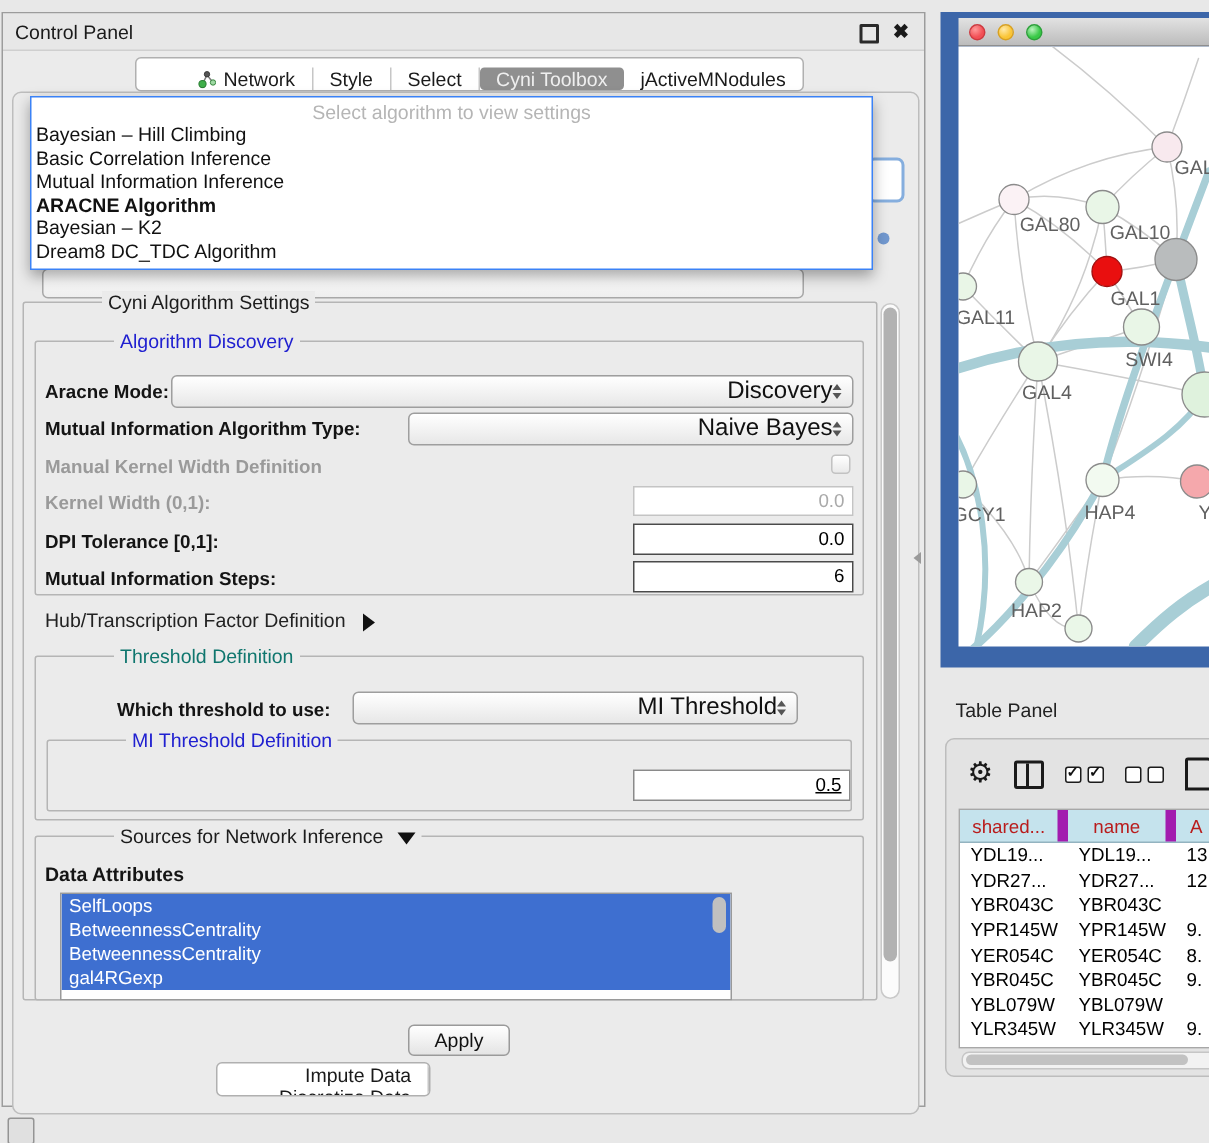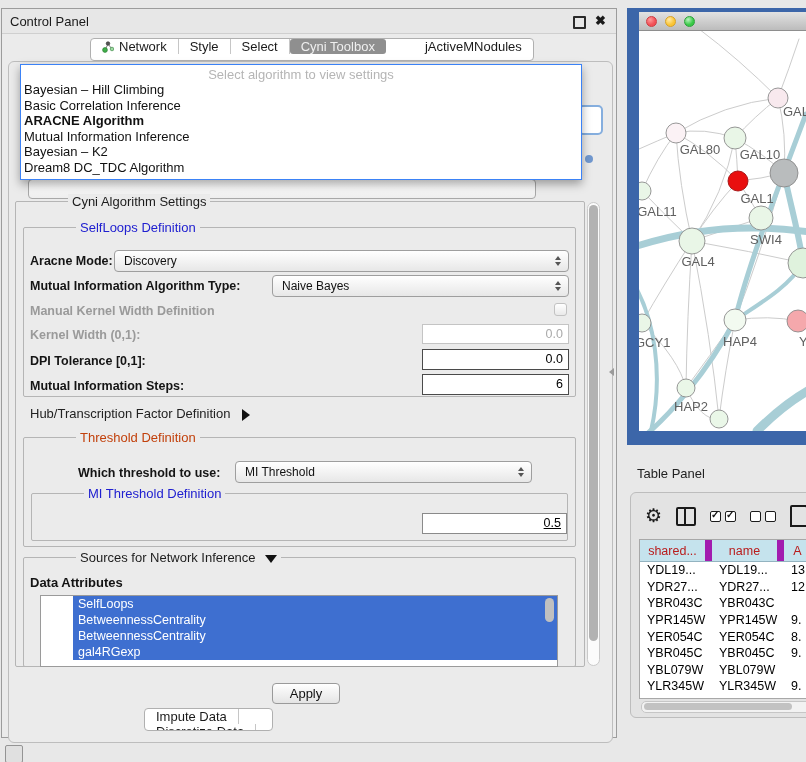--- a/index.html
+++ b/index.html
@@ -12,26 +12,26 @@
              border:1px solid #9c9c9c;box-sizing:border-box;}
   .cp-titlebar{left:0;top:0;width:100%;height:24px;background:#e7e7e7;
                border-bottom:1px solid #cfcfcf;}
   .cp-title{left:8px;top:5px;font-size:13px;color:#1a1a1a;}
   .float-icon{right:30px;top:7px;width:9px;height:9px;border:2px solid #2a2a2a;
               border-radius:1px;}
   .close-icon{right:10px;top:4px;font-size:13px;font-weight:bold;color:#1a1a1a;}
 
   
   .tabbar{display:flex;background:#ffffff;border:1px solid #b0b0b0;border-radius:4px;
-          overflow:hidden;height:21px;align-items:flex-start;}
+          overflow:hidden;height:21px;align-items:flex-end;padding-left:30px;}
   .top-tabbar{left:88px;top:29px;}
   .bottom-tabbar{left:142px;top:699px;flex-direction:column;}
   .tab{display:flex;align-items:center;padding:0 11px;font-size:13px;color:#1a1a1a;
        border-right:1px solid #c6c6c6;white-space:nowrap;cursor:default;}
-  .tab:last-child{border-right:none;margin-left:28px;}
+  .tab:last-child{border-right:none;}
   .tab.selected{background:#8f8f8f;color:#efefef;border-radius:3px;border-right:none;}
   .tab .ticon{margin-right:5px;display:inline-flex;}
 
   
   .tab-content-panel{left:6px;top:52px;width:605px;height:682px;background:#ebebeb;
                      border:1px solid #bdbdbd;border-radius:6px;box-sizing:border-box;}
 
   
   .frag-combo-right{left:576px;top:96px;width:21px;height:26px;background:#fff;
                     border:2px solid #85aede;border-radius:5px;}
@@ -44,30 +44,30 @@
                 border:1px solid #3b82f6;box-shadow:0 4px 9px rgba(0,0,0,.35);z-index:30;}
   .algo-hint{width:100%;text-align:center;font-size:13px;color:#b5b5b5;padding-top:2px;}
   .algo-item{font-size:13px;color:#111;height:15.5px;line-height:15.5px;padding-left:3px;}
   .algo-item.bold{font-weight:bold;}
 
   
   .groupbox{border:1px solid #b5b5b5;border-radius:2px;box-sizing:border-box;}
   .gb-title{position:absolute;top:-8px;left:8px;background:#ebebeb;padding:0 4px;
             font-size:13px;color:#1c1c1c;white-space:nowrap;margin-left:44px;}
   .gb-title.blue{color:#2020d0;}
-  .gb-title.green{color:#c2410c;}
+  .gb-title.green{color:#0f766e;}
 
   .lbl{font-size:12.5px;font-weight:bold;color:#141414;white-space:nowrap;}
   .lbl.disabled{color:#9a9a9a;}
   .plain{font-size:13px;color:#222;white-space:nowrap;}
 
   
   .combo{background:linear-gradient(#ffffff,#e7e7e7);border:1px solid #9e9e9e;border-radius:4px;
          box-sizing:border-box;height:22px;display:flex;align-items:center;}
-  .combo-label{font-size:12px;color:#111;padding-left:9px;flex:1;}
+  .combo-label{font-size:16px;color:#111;padding-left:9px;flex:1;text-align:right;}
   .combo-arrows{display:flex;flex-direction:column;gap:2px;margin-right:7px;}
   .tri-up{width:0;height:0;border-left:3.5px solid transparent;border-right:3.5px solid transparent;
           border-bottom:4.5px solid #555;}
   .tri-down{width:0;height:0;border-left:3.5px solid transparent;border-right:3.5px solid transparent;
             border-top:4.5px solid #555;}
 
   
   .field{background:#fff;box-sizing:border-box;font-size:12.5px;text-align:right;
          padding:2px 5px 0 0;height:21px;}
   .field.dark{border:1px solid #4a4a4a;color:#000;}
@@ -181,33 +181,33 @@
 
   <div class="abs frag-combo-right"></div>
   <div class="abs frag-blue-dot"></div>
   <div class="abs frag-combo-bottom"></div>
 
   <div class="abs algo-overlay">
     <div class="algo-hint">Select algorithm to view settings</div>
     <div id="algo-items">
         <div class="algo-item">Bayesian – Hill Climbing</div>
         <div class="algo-item">Basic Correlation Inference</div>
+        <div class="algo-item">Mutual Information Inference</div>
         <div class="algo-item bold">ARACNE Algorithm</div>
-        <div class="algo-item">Mutual Information Inference</div>
         <div class="algo-item">Bayesian – K2</div>
         <div class="algo-item">Dream8 DC_TDC Algorithm</div>
       </div>
   </div>
 
   <div class="abs groupbox" style="left:13px;top:192px;width:570px;height:466px;">
     <span class="gb-title">Cyni Algorithm Settings</span>
   </div>
 
   <div class="abs groupbox" style="left:21px;top:218px;width:553px;height:170px;">
-    <span class="gb-title blue">SelfLoops Definition</span>
+    <span class="gb-title blue">Algorithm Discovery</span>
   </div>
 
   <span class="abs lbl" style="left:28px;top:245px;">Aracne Mode:</span>
   <div class="abs combo" style="left:112px;top:241px;width:455px;">
     <span class="combo-label">Discovery</span>
     <span class="combo-arrows">
         <span class="tri-up"></span>
         <span class="tri-down"></span>
       </span>
   </div>
@@ -256,21 +256,21 @@
   </div>
   <div class="abs field mid" style="left:420px;top:504px;width:145px;">0.5</div>
 
   <div class="abs groupbox" style="left:21px;top:548px;width:553px;height:110px;">
     <span class="gb-title">
       <span>Sources for Network Inference</span>
       <span class="tri-dn"></span>
     </span>
   </div>
   <span class="abs lbl" style="left:28px;top:566px;font-size:13px;">Data Attributes</span>
-  <div class="abs attr-list" style="left:38px;top:586px;width:518px;height:72px;padding-left:32px;">
+  <div class="abs attr-list" style="left:38px;top:586px;width:448px;height:72px;">
     <div id="attr-items">
         <div class="attr-item selected">SelfLoops</div>
         <div class="attr-item selected">BetweennessCentrality</div>
         <div class="attr-item selected">BetweennessCentrality</div>
         <div class="attr-item selected">gal4RGexp</div>
       </div>
     <span class="attr-scroll"></span>
   </div>
 
   <div class="abs v-scroll">

